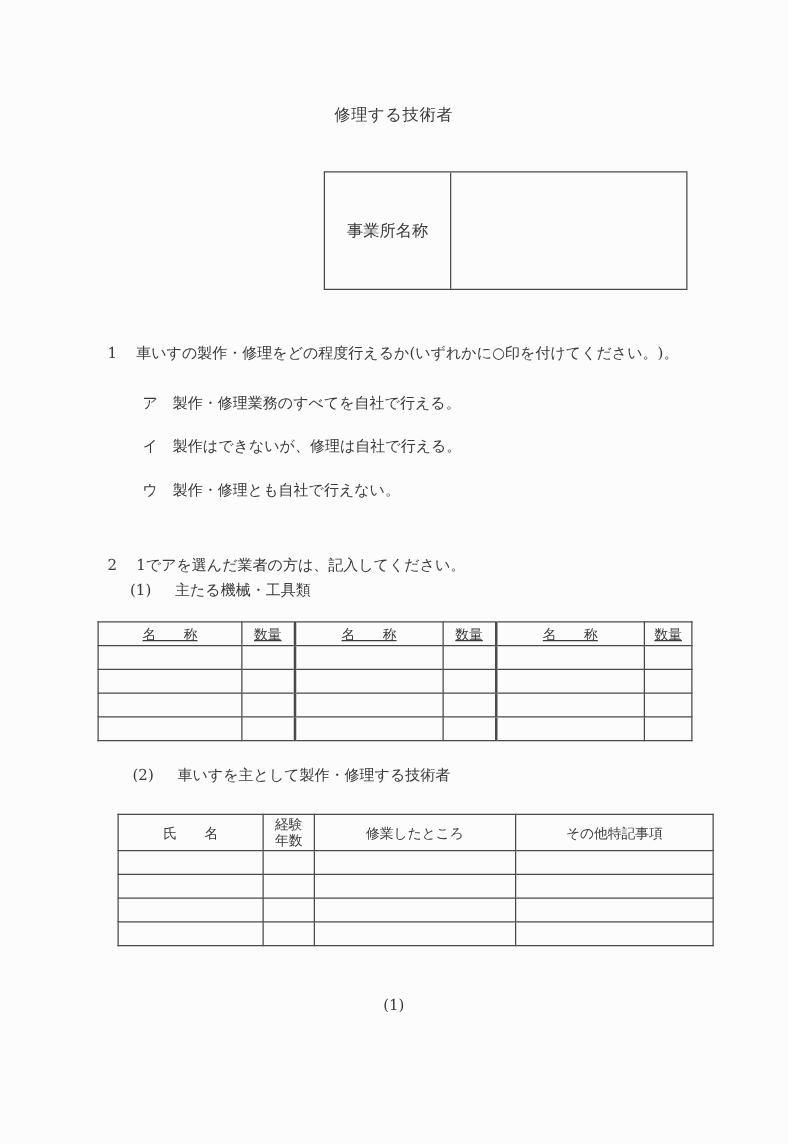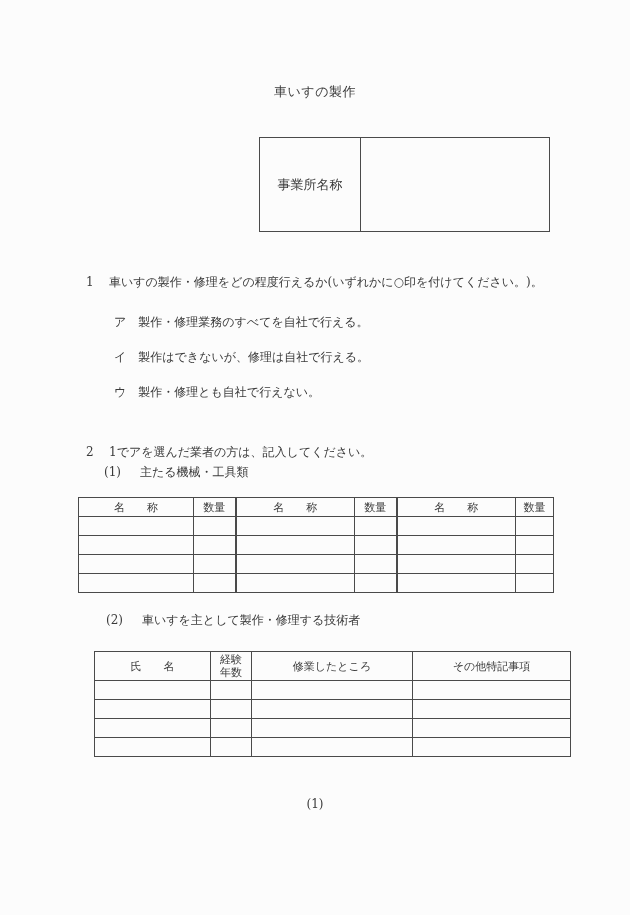--- a/index.html
+++ b/index.html
@@ -71,38 +71,38 @@
     font-size:11px;
   }
   .tbl th, .tbl td {
     border:1px solid #4a4a4a;
     padding:0 2px;
     text-align:center;
     font-weight:normal;
     overflow:hidden;
   }
   .tools { top:497px; left:78px; width:475px; }
-  .tools th, .tools td { height:18px; }
+  .tools th, .tools td { height:18px;text-decoration:underline; }
   .tools .sep { border-left-width:2px; }
   .tech { top:651px; left:94px; width:476px; }
   .tech th { height:28px; line-height:13px; white-space:pre-line; }
   .tech td { height:18px; }
   .footer {
     position:absolute;
     top:797px; left:0; width:100%;
     text-align:center;
     font-size:12px;
   }
 </style>
 </head>
 <body>
 
 <div class="page">
 
-  <div class="title">車いすの製作</div>
+  <div class="title">修理する技術者</div>
 
   <div class="office-box">
     <div class="office-label-cell">事業所名称</div>
   </div>
 
   <div class="line q1">
     <span class="num">1</span><span>車いすの製作・修理をどの程度行えるか(いずれかに○印を付けてください。)。</span>
   </div>
 
   <div class="line opt-b">

